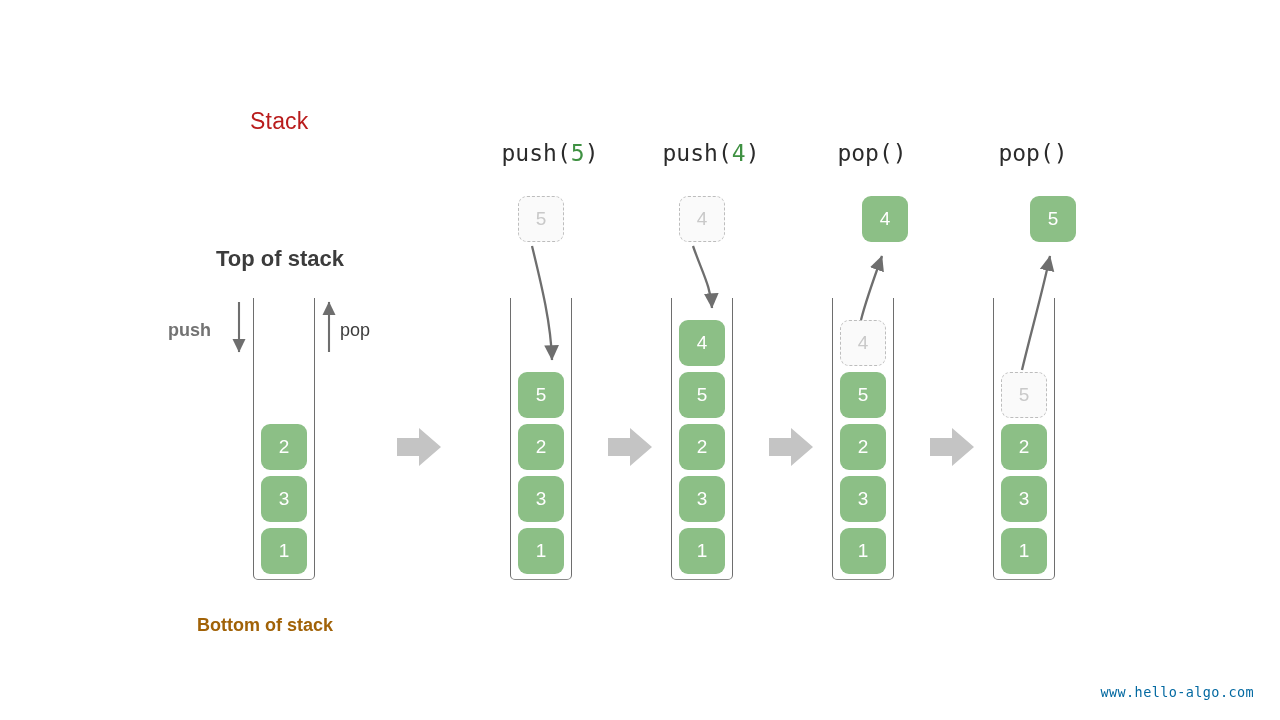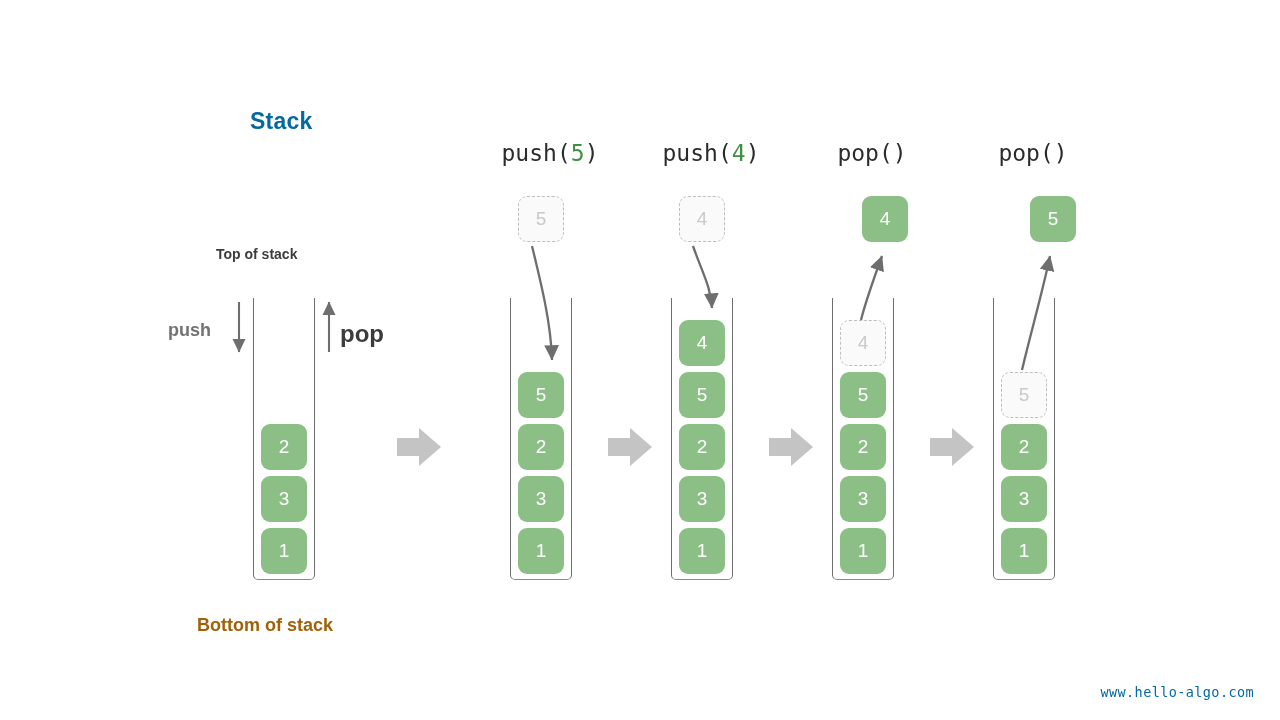--- a/index.html
+++ b/index.html
@@ -16,50 +16,50 @@
     position: absolute;
     left: 0; top: 0;
     width: 1280px; height: 720px;
   }
 
   
   .stack-title {
     position: absolute;
     left: 250px; top: 108px;
     font-size: 23px;
-    font-weight: bold;
-    color: #0369a1;
+    font-weight: normal;
+    color: #b91c1c;
     letter-spacing: 0.2px;
   }
   .label-top {
     position: absolute;
     left: 216px; top: 246px;
-    font-size: 14px;
+    font-size: 22px;
     font-weight: bold;
     color: #3c3c3c;
   }
   .label-bottom {
     position: absolute;
     left: 197px; top: 615px;
     font-size: 18px;
     font-weight: bold;
     color: #a16207;
   }
   .label-push {
     position: absolute;
     left: 168px; top: 320px;
     font-size: 18px;
     font-weight: bold;
     color: #737373;
   }
   .label-pop {
     position: absolute;
     left: 340px; top: 320px;
-    font-size: 24px;
-    font-weight: bold;
+    font-size: 18px;
+    font-weight: normal;
     color: #3c3c3c;
   }
 
   
   .op-title {
     position: absolute;
     top: 140px;
     width: 180px;
     text-align: center;
     font-family: "DejaVu Sans Mono", "Liberation Mono", monospace;

